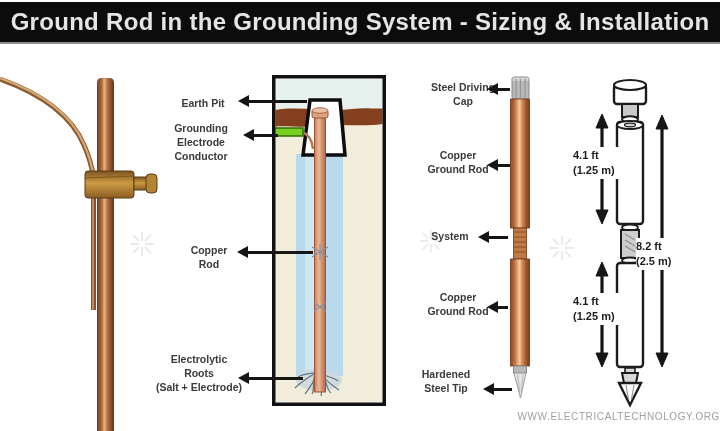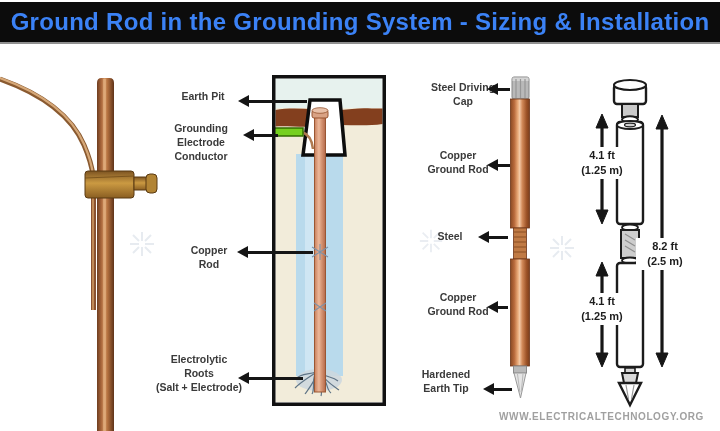--- a/index.html
+++ b/index.html
@@ -3,38 +3,38 @@
 <meta charset="utf-8">
 <style>
   html,body{margin:0;padding:0;}
   body{width:720px;height:431px;position:relative;background:#ffffff;overflow:hidden;
        font-family:"Liberation Sans", sans-serif;}
   .abs{position:absolute;}
 
   
   .title-bar{position:absolute;top:2px;left:0;width:720px;height:40px;background:#0c0c0c;
              border-bottom:2px solid #909090;display:flex;align-items:center;justify-content:center;}
-  .title-bar h1{margin:0;color:#3b82f6;font-size:24px;font-weight:bold;letter-spacing:.3px;
+  .title-bar h1{margin:0;color:#e5e5e5;font-size:24px;font-weight:bold;letter-spacing:.3px;
                 font-family:"Liberation Sans", sans-serif;}
 
   
   .callout{position:absolute;font-weight:bold;font-size:10.5px;line-height:1.32;color:#3a3a3a;
            text-align:center;white-space:pre;}
   .arr{position:absolute;height:2.5px;background:#151515;}
   .arr::before{content:"";position:absolute;left:-10px;top:-4.8px;width:0;height:0;
                border-right:11px solid #151515;border-top:6px solid transparent;
                border-bottom:6px solid transparent;}
 
   
   .dim{position:absolute;font-weight:bold;font-size:11px;line-height:1.35;color:#1d1d1d;
-       text-align:center;white-space:pre;background:#ffffff;padding:1px 0;}
-
-  
-  .watermark{position:absolute;top:411px;right:16px;font-size:10px;color:#a0a0a0;
-             letter-spacing:.6px;font-weight:bold;}
+       white-space:pre;background:#ffffff;padding:1px 0;}
+
+  
+  .watermark{position:absolute;top:411px;right:0;font-size:10px;color:#a0a0a0;
+             letter-spacing:.6px;font-weight:normal;}
 
   .sparkle{position:absolute;opacity:.75;}
 </style>
 </head>
 <body>
 
 <header class="title-bar">
   <h1>Ground Rod in the Grounding System - Sizing &amp; Installation</h1>
 </header>
 
@@ -125,21 +125,21 @@
   <rect x="0" y="53" width="31" height="8" fill="#76d01f" stroke="#336b00" stroke-width="1.5"></rect>
 
   <g stroke="#7d92a8" stroke-width="1.1" fill="none">
     <path d="M40,172 L56,182 M56,172 L40,182 M48,169 L48,185"></path>
     <path d="M42,228 L54,236 M54,228 L42,236"></path>
   </g>
 
   <rect x="1.75" y="1.75" width="110.5" height="327.5" fill="none" stroke="#111" stroke-width="3.5"></rect>
 </svg>
 
-<div class="callout" style="left:168px;top:90px;width:70px">Earth Pit</div>
+<div class="callout" style="left:168px;top:97px;width:70px">Earth Pit</div>
 <div class="arr" style="left:248px;top:100px;width:59px"></div>
 
 <div class="callout" style="left:160px;top:122px;width:82px">Grounding
 Electrode
 Conductor</div>
 <div class="arr" style="left:253px;top:134px;width:25px"></div>
 
 <div class="callout" style="left:175px;top:244px;width:68px">Copper
 Rod</div>
 <div class="arr" style="left:247px;top:251px;width:66px"></div>
@@ -179,29 +179,29 @@
 </svg>
 
 <div class="callout" style="left:425px;top:81px;width:76px">Steel Driving
 Cap</div>
 <div class="arr" style="left:497px;top:88px;width:13px"></div>
 
 <div class="callout" style="left:420px;top:149px;width:76px">Copper
 Ground Rod</div>
 <div class="arr" style="left:497px;top:164px;width:13px"></div>
 
-<div class="callout" style="left:425px;top:230px;width:50px">Steel</div>
+<div class="callout" style="left:425px;top:230px;width:50px">System</div>
 <div class="arr" style="left:488px;top:236px;width:20px"></div>
 
 <div class="callout" style="left:420px;top:291px;width:76px">Copper
 Ground Rod</div>
 <div class="arr" style="left:497px;top:306px;width:11px"></div>
 
 <div class="callout" style="left:412px;top:368px;width:68px">Hardened
-Earth Tip</div>
+Steel Tip</div>
 <div class="arr" style="left:493px;top:388px;width:19px"></div>
 
 <svg class="abs" style="left:575px;top:74px" width="140" height="336" viewBox="0 0 140 336">
   <g stroke="#1c1c1c" fill="#ffffff">
 
     <rect x="39" y="11" width="32" height="19" rx="3" stroke-width="2.4"></rect>
     <ellipse cx="55" cy="11" rx="16" ry="5" stroke-width="2.2"></ellipse>
     <rect x="47" y="30" width="16" height="13" fill="#c9c9c9" stroke-width="2"></rect>
     <ellipse cx="55" cy="45.5" rx="8" ry="3.2" stroke-width="2"></ellipse>
 

